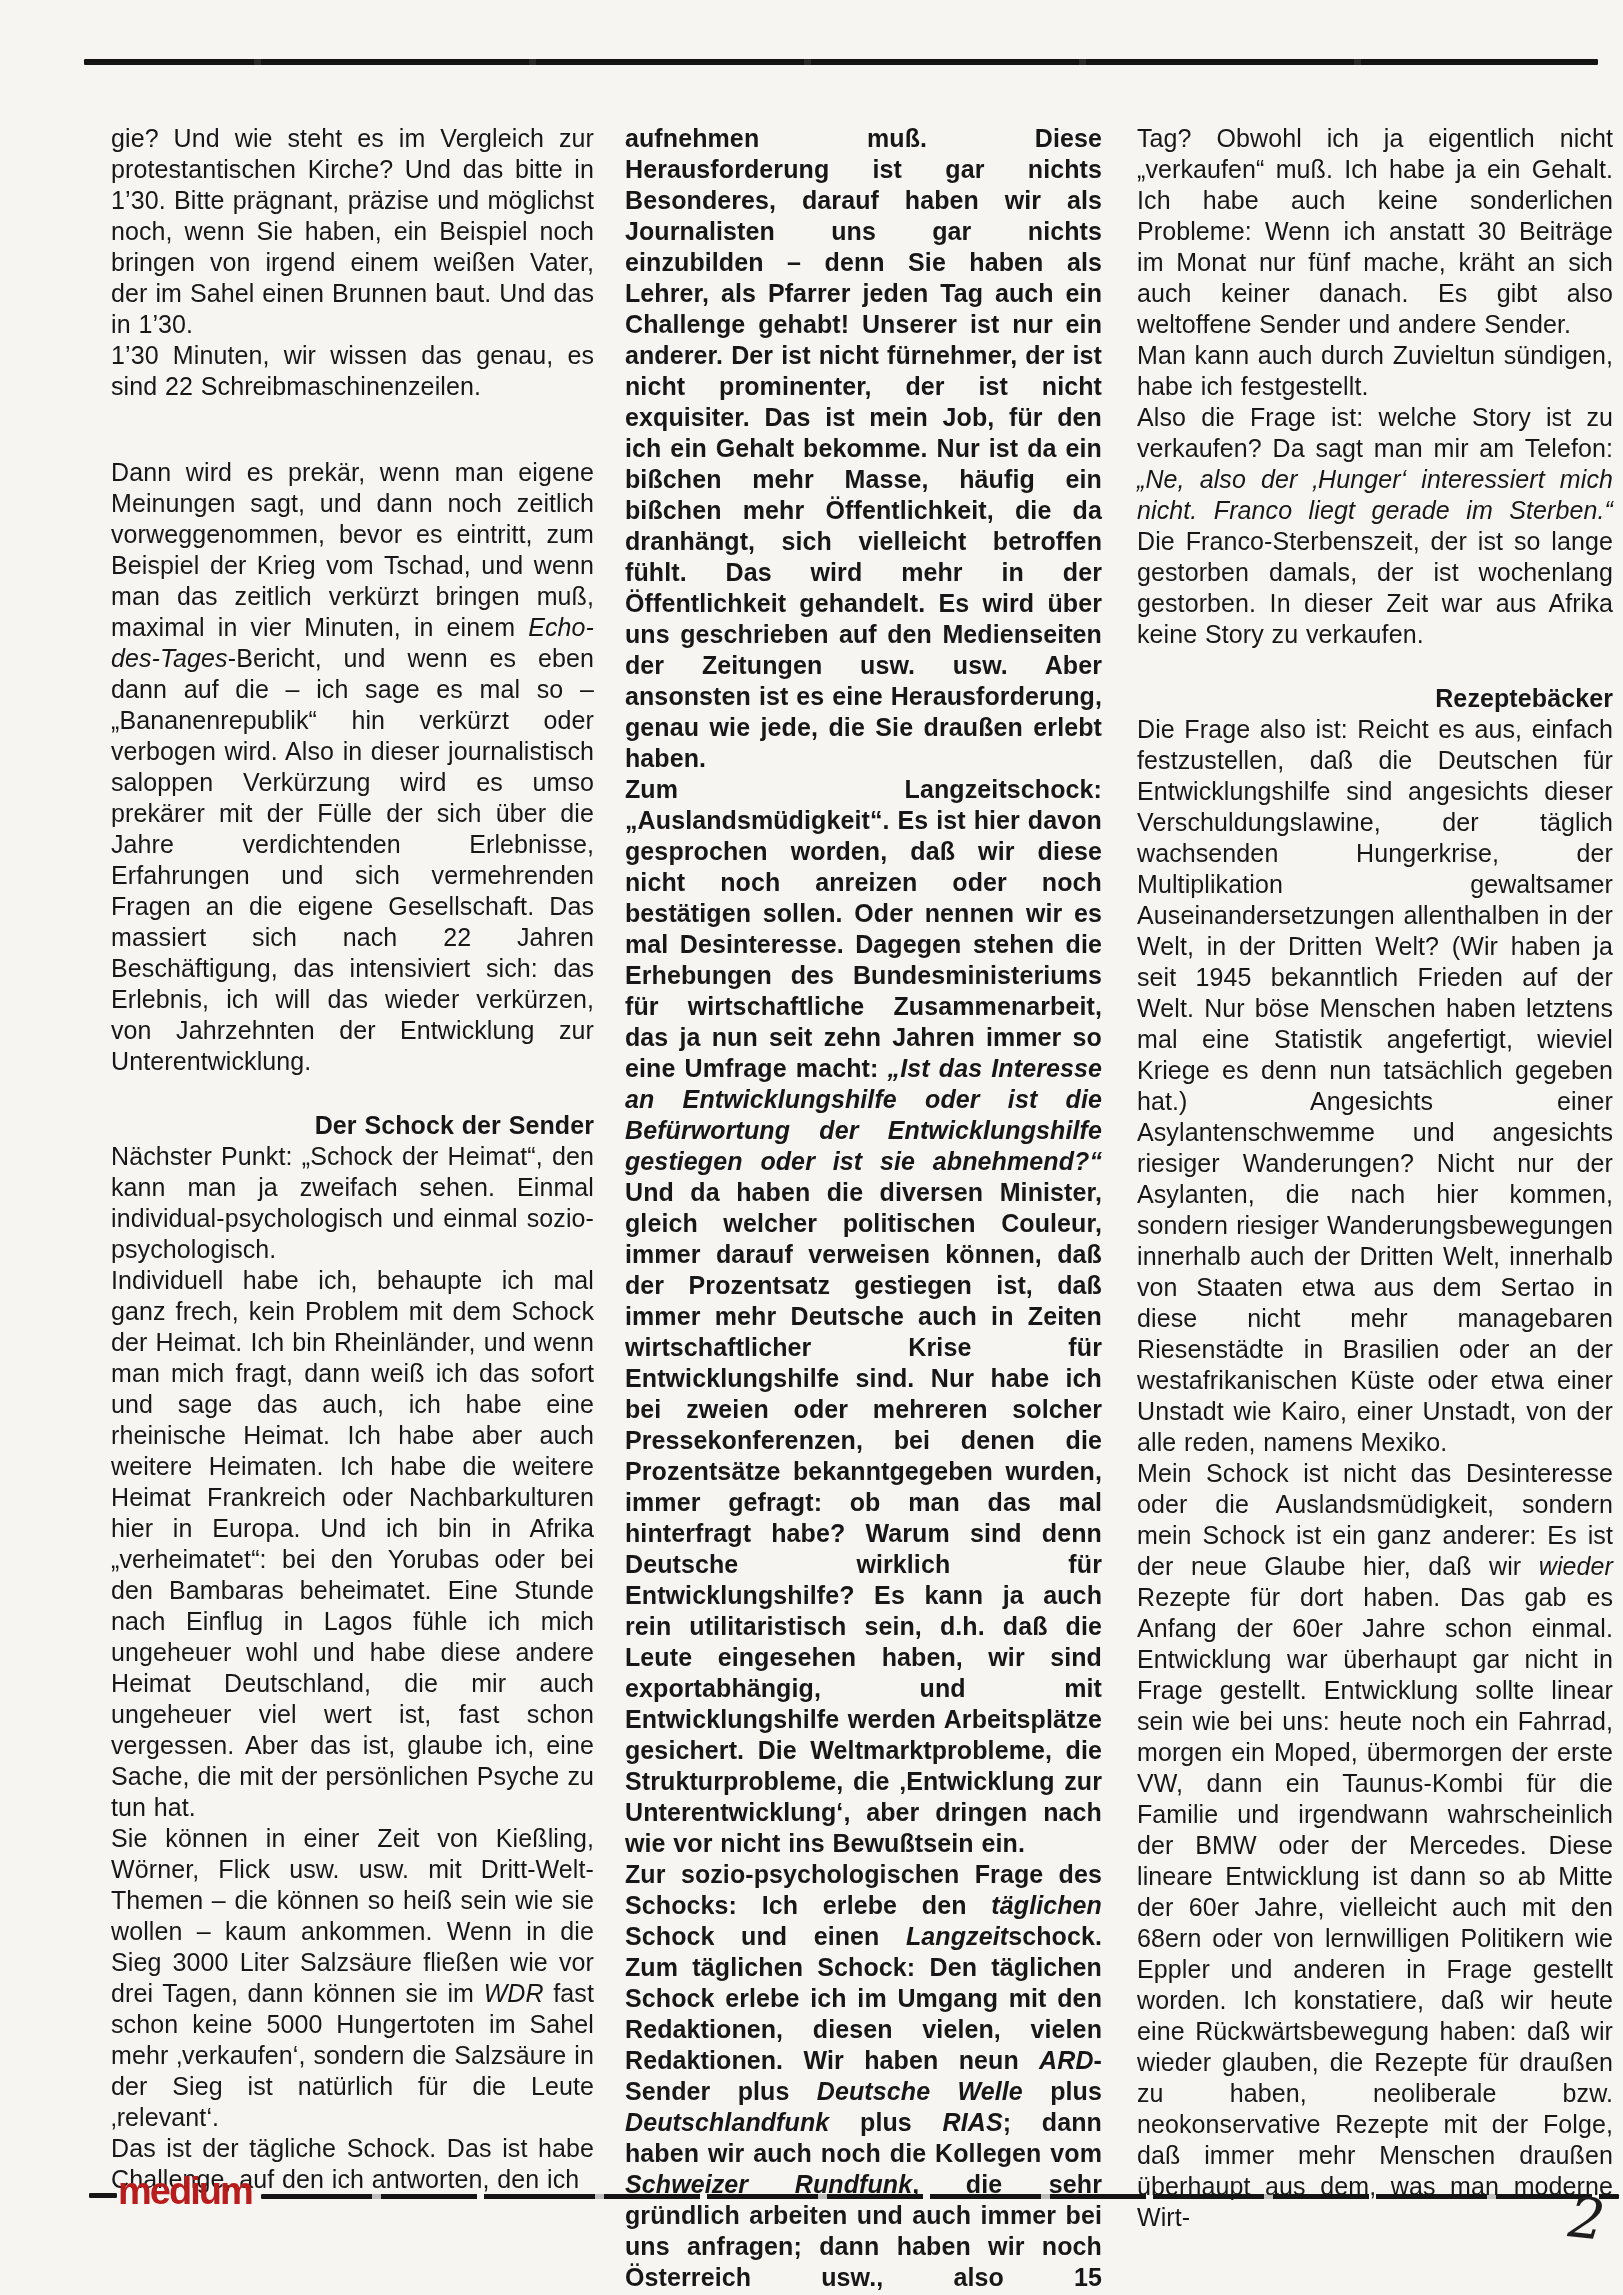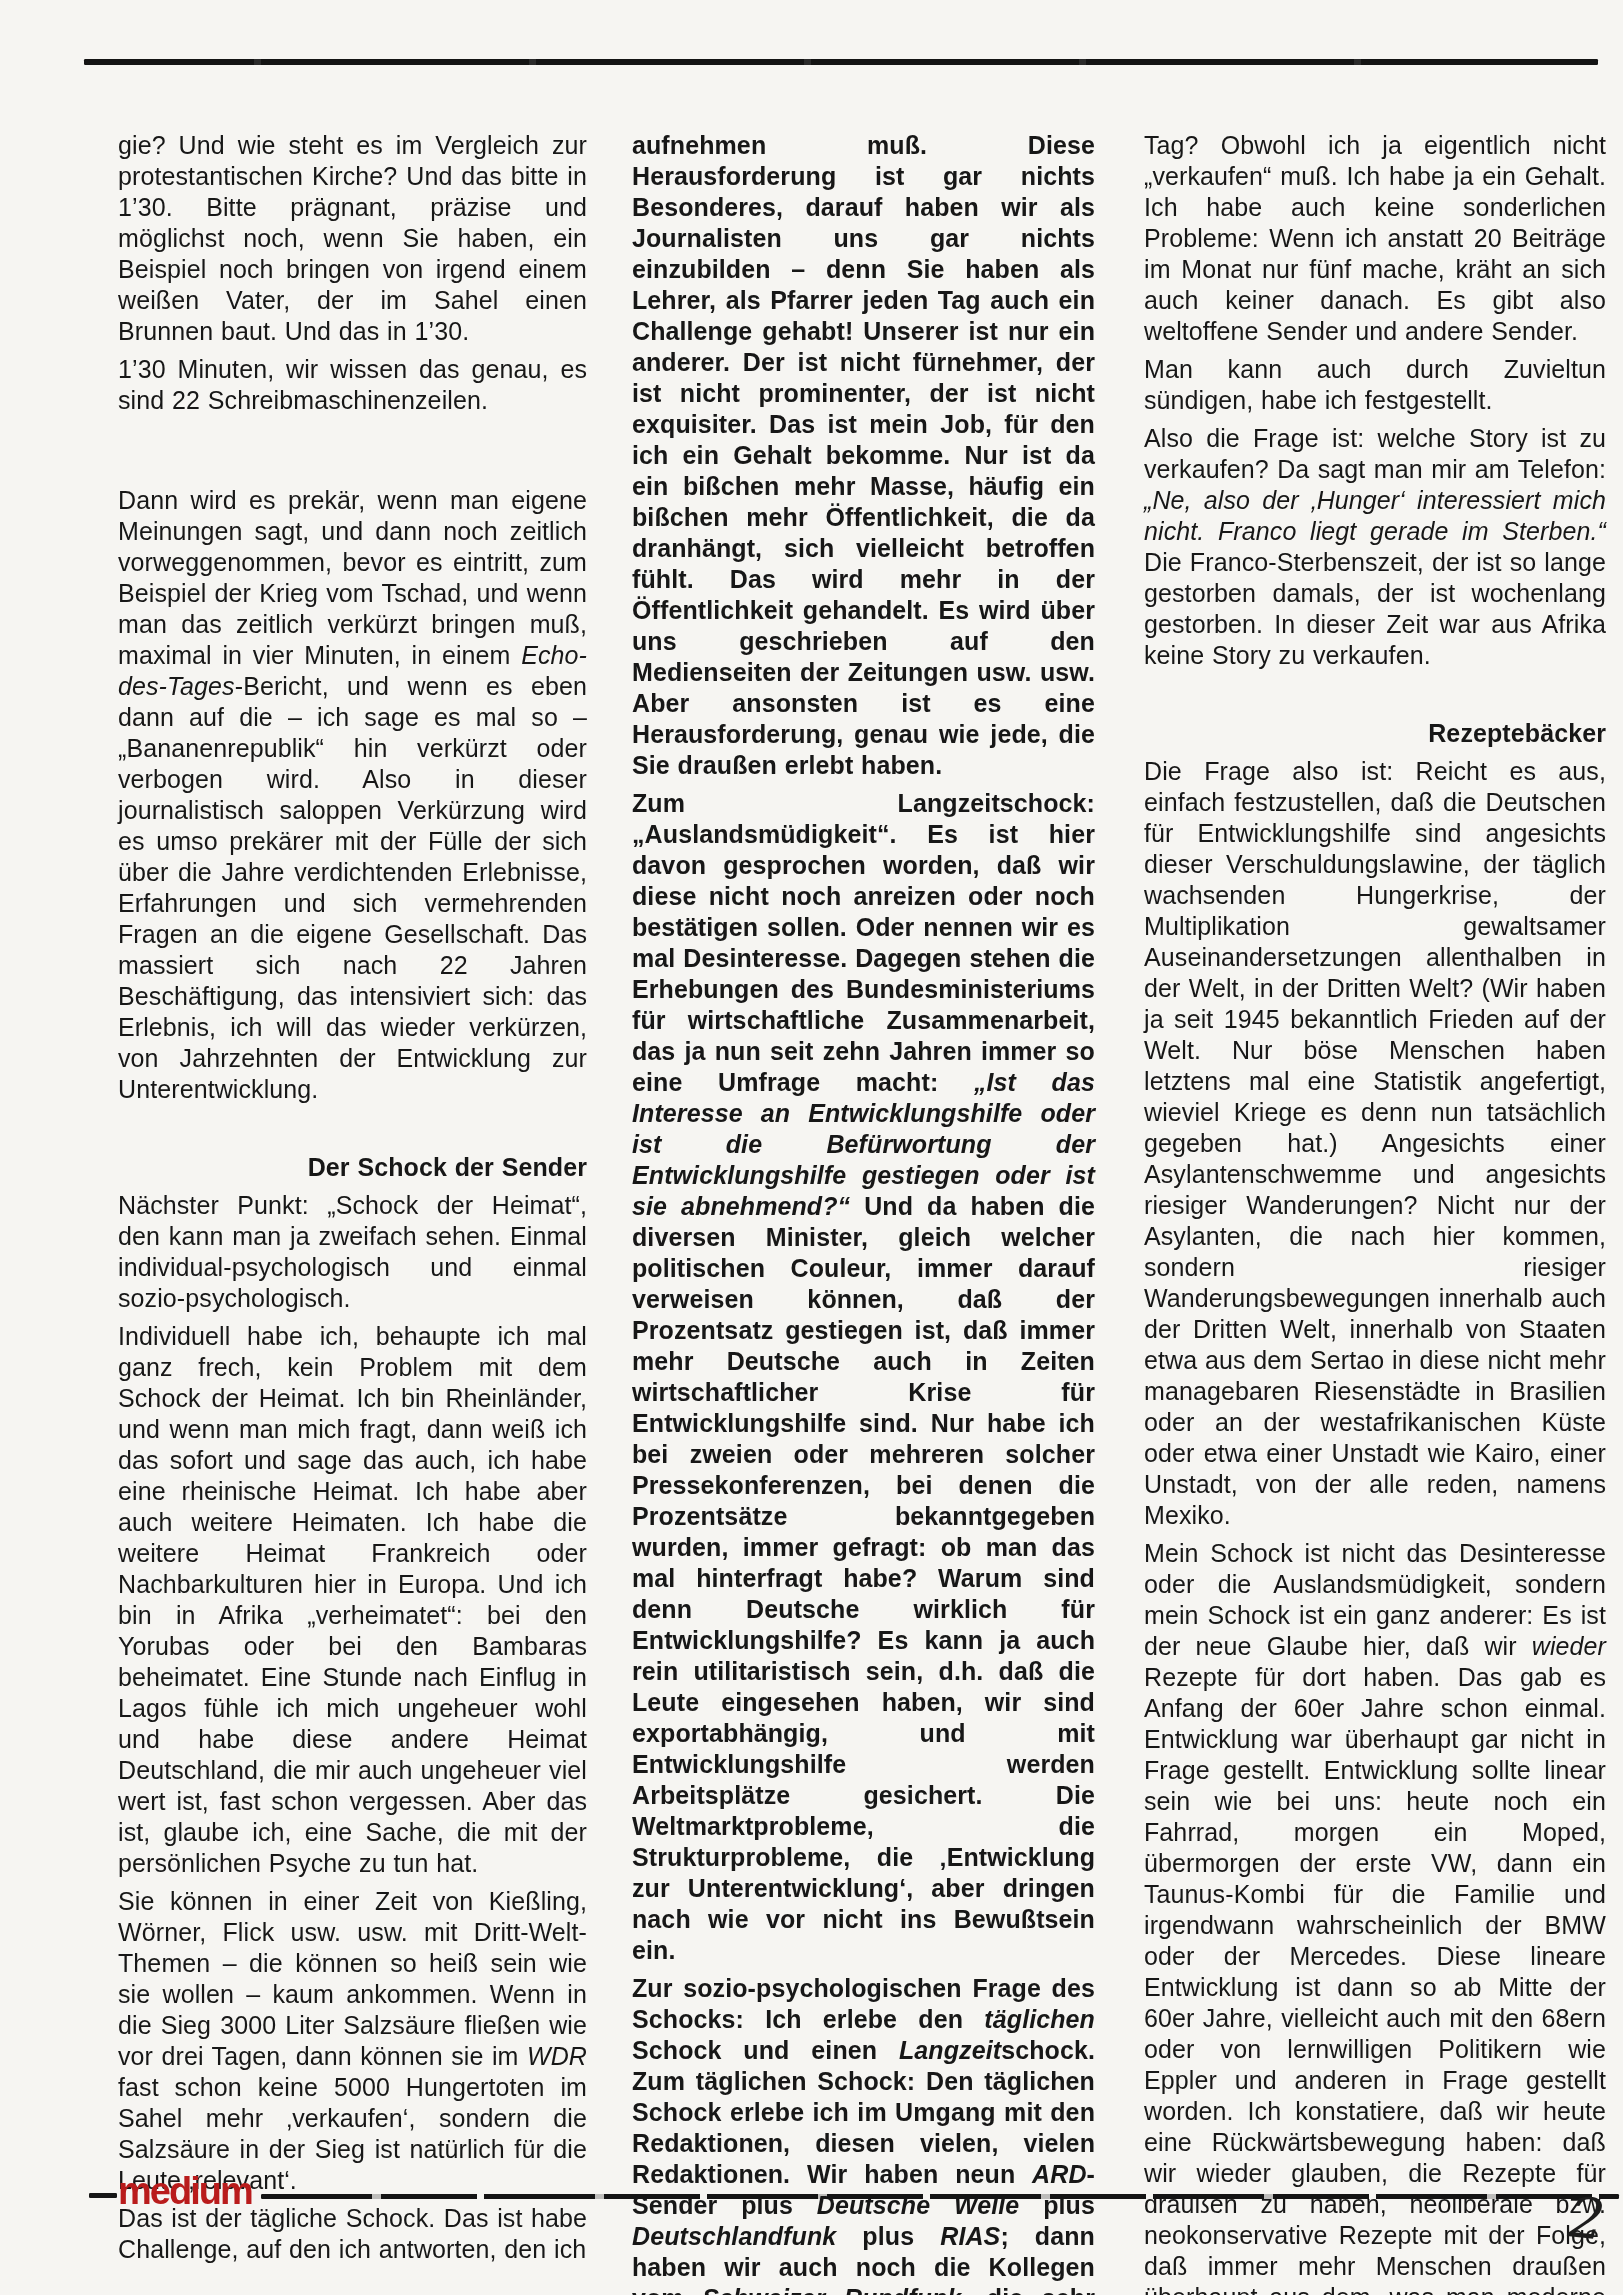--- a/index.html
+++ b/index.html
@@ -12,21 +12,21 @@
     color:#171717;
   }
   .rule{position:absolute;background:#161616;border-radius:1.3px;}
   #top-rule{left:84px;top:59px;width:1514px;height:5.9px;
     background:repeating-linear-gradient(90deg,#141414 0 170px,#2b2b2b 170px 177px,#141414 177px 275px);}
   .col{position:absolute;top:123px;}
   #col1{left:111px;width:483px;}
   #col2{left:625px;width:477px;font-weight:bold;}
   #col3{left:1137px;width:476px;}
   .para, .head{
-    margin:7px;
+    margin:0;
     font-size:25px;
     line-height:31px;
     text-align:justify;
     letter-spacing:0.1px;
     word-spacing:0.7px;
   }
   .head{font-weight:bold;text-align:right;}
   .gapblock{width:100%;}
   #footer-dash{left:89px;top:2193px;width:27.5px;height:5.2px;}
   #footer-logo{
@@ -67,21 +67,21 @@
     <p class="para">Individuell habe ich, behaupte ich mal ganz frech, kein Problem mit dem Schock der Heimat. Ich bin Rheinländer, und wenn man mich fragt, dann weiß ich das sofort und sage das auch, ich habe eine rheinische Heimat. Ich habe aber auch weitere Heimaten. Ich habe die weitere Heimat Frankreich oder Nachbarkulturen hier in Europa. Und ich bin in Afrika „verheimatet“: bei den Yorubas oder bei den Bambaras beheimatet. Eine Stunde nach Einflug in Lagos fühle ich mich ungeheuer wohl und habe diese andere Heimat Deutschland, die mir auch ungeheuer viel wert ist, fast schon vergessen. Aber das ist, glaube ich, eine Sache, die mit der persönlichen Psyche zu tun hat.</p>
     <p class="para">Sie können in einer Zeit von Kießling, Wörner, Flick usw. usw. mit Dritt-Welt-Themen – die können so heiß sein wie sie wollen – kaum ankommen. Wenn in die Sieg 3000 Liter Salzsäure fließen wie vor drei Tagen, dann können sie im <i>WDR</i> fast schon keine 5000 Hungertoten im Sahel mehr ‚verkaufen‘, sondern die Salzsäure in der Sieg ist natürlich für die Leute ‚relevant‘.</p>
     <p class="para">Das ist der tägliche Schock. Das ist habe Challenge, auf den ich antworten, den ich</p>
   </div>
 <div id="col2" class="col">
     <p class="para">aufnehmen muß. Diese Herausforderung ist gar nichts Besonderes, darauf haben wir als Journalisten uns gar nichts einzubilden – denn Sie haben als Lehrer, als Pfarrer jeden Tag auch ein Challenge gehabt! Unserer ist nur ein anderer. Der ist nicht fürnehmer, der ist nicht prominenter, der ist nicht exquisiter. Das ist mein Job, für den ich ein Gehalt bekomme. Nur ist da ein bißchen mehr Masse, häufig ein bißchen mehr Öffentlichkeit, die da dranhängt, sich vielleicht betroffen fühlt. Das wird mehr in der Öffentlichkeit gehandelt. Es wird über uns geschrieben auf den Medienseiten der Zeitungen usw. usw. Aber ansonsten ist es eine Herausforderung, genau wie jede, die Sie draußen erlebt haben.</p>
     <p class="para">Zum Langzeitschock: „Auslandsmüdigkeit“. Es ist hier davon gesprochen worden, daß wir diese nicht noch anreizen oder noch bestätigen sollen. Oder nennen wir es mal Desinteresse. Dagegen stehen die Erhebungen des Bundesministeriums für wirtschaftliche Zusammenarbeit, das ja nun seit zehn Jahren immer so eine Umfrage macht: <i>„Ist das Interesse an Entwicklungshilfe oder ist die Befürwortung der Entwicklungshilfe gestiegen oder ist sie abnehmend?“</i> Und da haben die diversen Minister, gleich welcher politischen Couleur, immer darauf verweisen können, daß der Prozentsatz gestiegen ist, daß immer mehr Deutsche auch in Zeiten wirtschaftlicher Krise für Entwicklungshilfe sind. Nur habe ich bei zweien oder mehreren solcher Pressekonferenzen, bei denen die Prozentsätze bekanntgegeben wurden, immer gefragt: ob man das mal hinterfragt habe? Warum sind denn Deutsche wirklich für Entwicklungshilfe? Es kann ja auch rein utilitaristisch sein, d.h. daß die Leute eingesehen haben, wir sind exportabhängig, und mit Entwicklungshilfe werden Arbeitsplätze gesichert. Die Weltmarktprobleme, die Strukturprobleme, die ‚Entwicklung zur Unterentwicklung‘, aber dringen nach wie vor nicht ins Bewußtsein ein.</p>
     <p class="para">Zur sozio-psychologischen Frage des Schocks: Ich erlebe den <i>täglichen</i> Schock und einen <i>Langzeit</i>schock. Zum täglichen Schock: Den täglichen Schock erlebe ich im Umgang mit den Redaktionen, diesen vielen, vielen Redaktionen. Wir haben neun <i>ARD</i>-Sender plus <i>Deutsche Welle</i> plus <i>Deutschlandfunk</i> plus <i>RIAS</i>; dann haben wir auch noch die Kollegen vom <i>Schweizer Rundfunk</i>, die sehr gründlich arbeiten und auch immer bei uns anfragen; dann haben wir noch Österreich usw., also 15 deutschsprachige Sender. Da erleben wir den täglichen Schock: Welche Story ist zu verkaufen an dem</p>
   </div>
 <div id="col3" class="col">
-    <p class="para">Tag? Obwohl ich ja eigentlich nicht „verkaufen“ muß. Ich habe ja ein Gehalt. Ich habe auch keine sonderlichen Probleme: Wenn ich anstatt 20 Beiträge im Monat nur fünf mache, kräht an sich auch keiner danach. Es gibt also weltoffene Sender und andere Sender.</p>
+    <p class="para">Tag? Obwohl ich ja eigentlich nicht „verkaufen“ muß. Ich habe ja ein Gehalt. Ich habe auch keine sonderlichen Probleme: Wenn ich anstatt 30 Beiträge im Monat nur fünf mache, kräht an sich auch keiner danach. Es gibt also weltoffene Sender und andere Sender.</p>
     <p class="para">Man kann auch durch Zuvieltun sündigen, habe ich festgestellt.</p>
     <p class="para">Also die Frage ist: welche Story ist zu verkaufen? Da sagt man mir am Telefon: <i>„Ne, also der ‚Hunger‘ interessiert mich nicht. Franco liegt gerade im Sterben.“</i> Die Franco-Sterbenszeit, der ist so lange gestorben damals, der ist wochenlang gestorben. In dieser Zeit war aus Afrika keine Story zu verkaufen.</p>
     <div class="gapblock" style="height: 33px;"></div>
     <p class="head">Rezeptebäcker</p>
     <p class="para">Die Frage also ist: Reicht es aus, einfach festzustellen, daß die Deutschen für Entwicklungshilfe sind angesichts dieser Verschuldungslawine, der täglich wachsenden Hungerkrise, der Multiplikation gewaltsamer Auseinandersetzungen allenthalben in der Welt, in der Dritten Welt? (Wir haben ja seit 1945 bekanntlich Frieden auf der Welt. Nur böse Menschen haben letztens mal eine Statistik angefertigt, wieviel Kriege es denn nun tatsächlich gegeben hat.) Angesichts einer Asylantenschwemme und angesichts riesiger Wanderungen? Nicht nur der Asylanten, die nach hier kommen, sondern riesiger Wanderungsbewegungen innerhalb auch der Dritten Welt, innerhalb von Staaten etwa aus dem Sertao in diese nicht mehr managebaren Riesenstädte in Brasilien oder an der westafrikanischen Küste oder etwa einer Unstadt wie Kairo, einer Unstadt, von der alle reden, namens Mexiko.</p>
     <p class="para">Mein Schock ist nicht das Desinteresse oder die Auslandsmüdigkeit, sondern mein Schock ist ein ganz anderer: Es ist der neue Glaube hier, daß wir <i>wieder</i> Rezepte für dort haben. Das gab es Anfang der 60er Jahre schon einmal. Entwicklung war überhaupt gar nicht in Frage gestellt. Entwicklung sollte linear sein wie bei uns: heute noch ein Fahrrad, morgen ein Moped, übermorgen der erste VW, dann ein Taunus-Kombi für die Familie und irgendwann wahrscheinlich der BMW oder der Mercedes. Diese lineare Entwicklung ist dann so ab Mitte der 60er Jahre, vielleicht auch mit den 68ern oder von lernwilligen Politikern wie Eppler und anderen in Frage gestellt worden. Ich konstatiere, daß wir heute eine Rückwärtsbewegung haben: daß wir wieder glauben, die Rezepte für draußen zu haben, neoliberale bzw. neokonservative Rezepte mit der Folge, daß immer mehr Menschen draußen überhaupt aus dem, was man moderne Wirt-</p>
   </div>
 
 <div id="footer-dash" class="rule"></div>
 <div id="footer-logo">medium</div>

